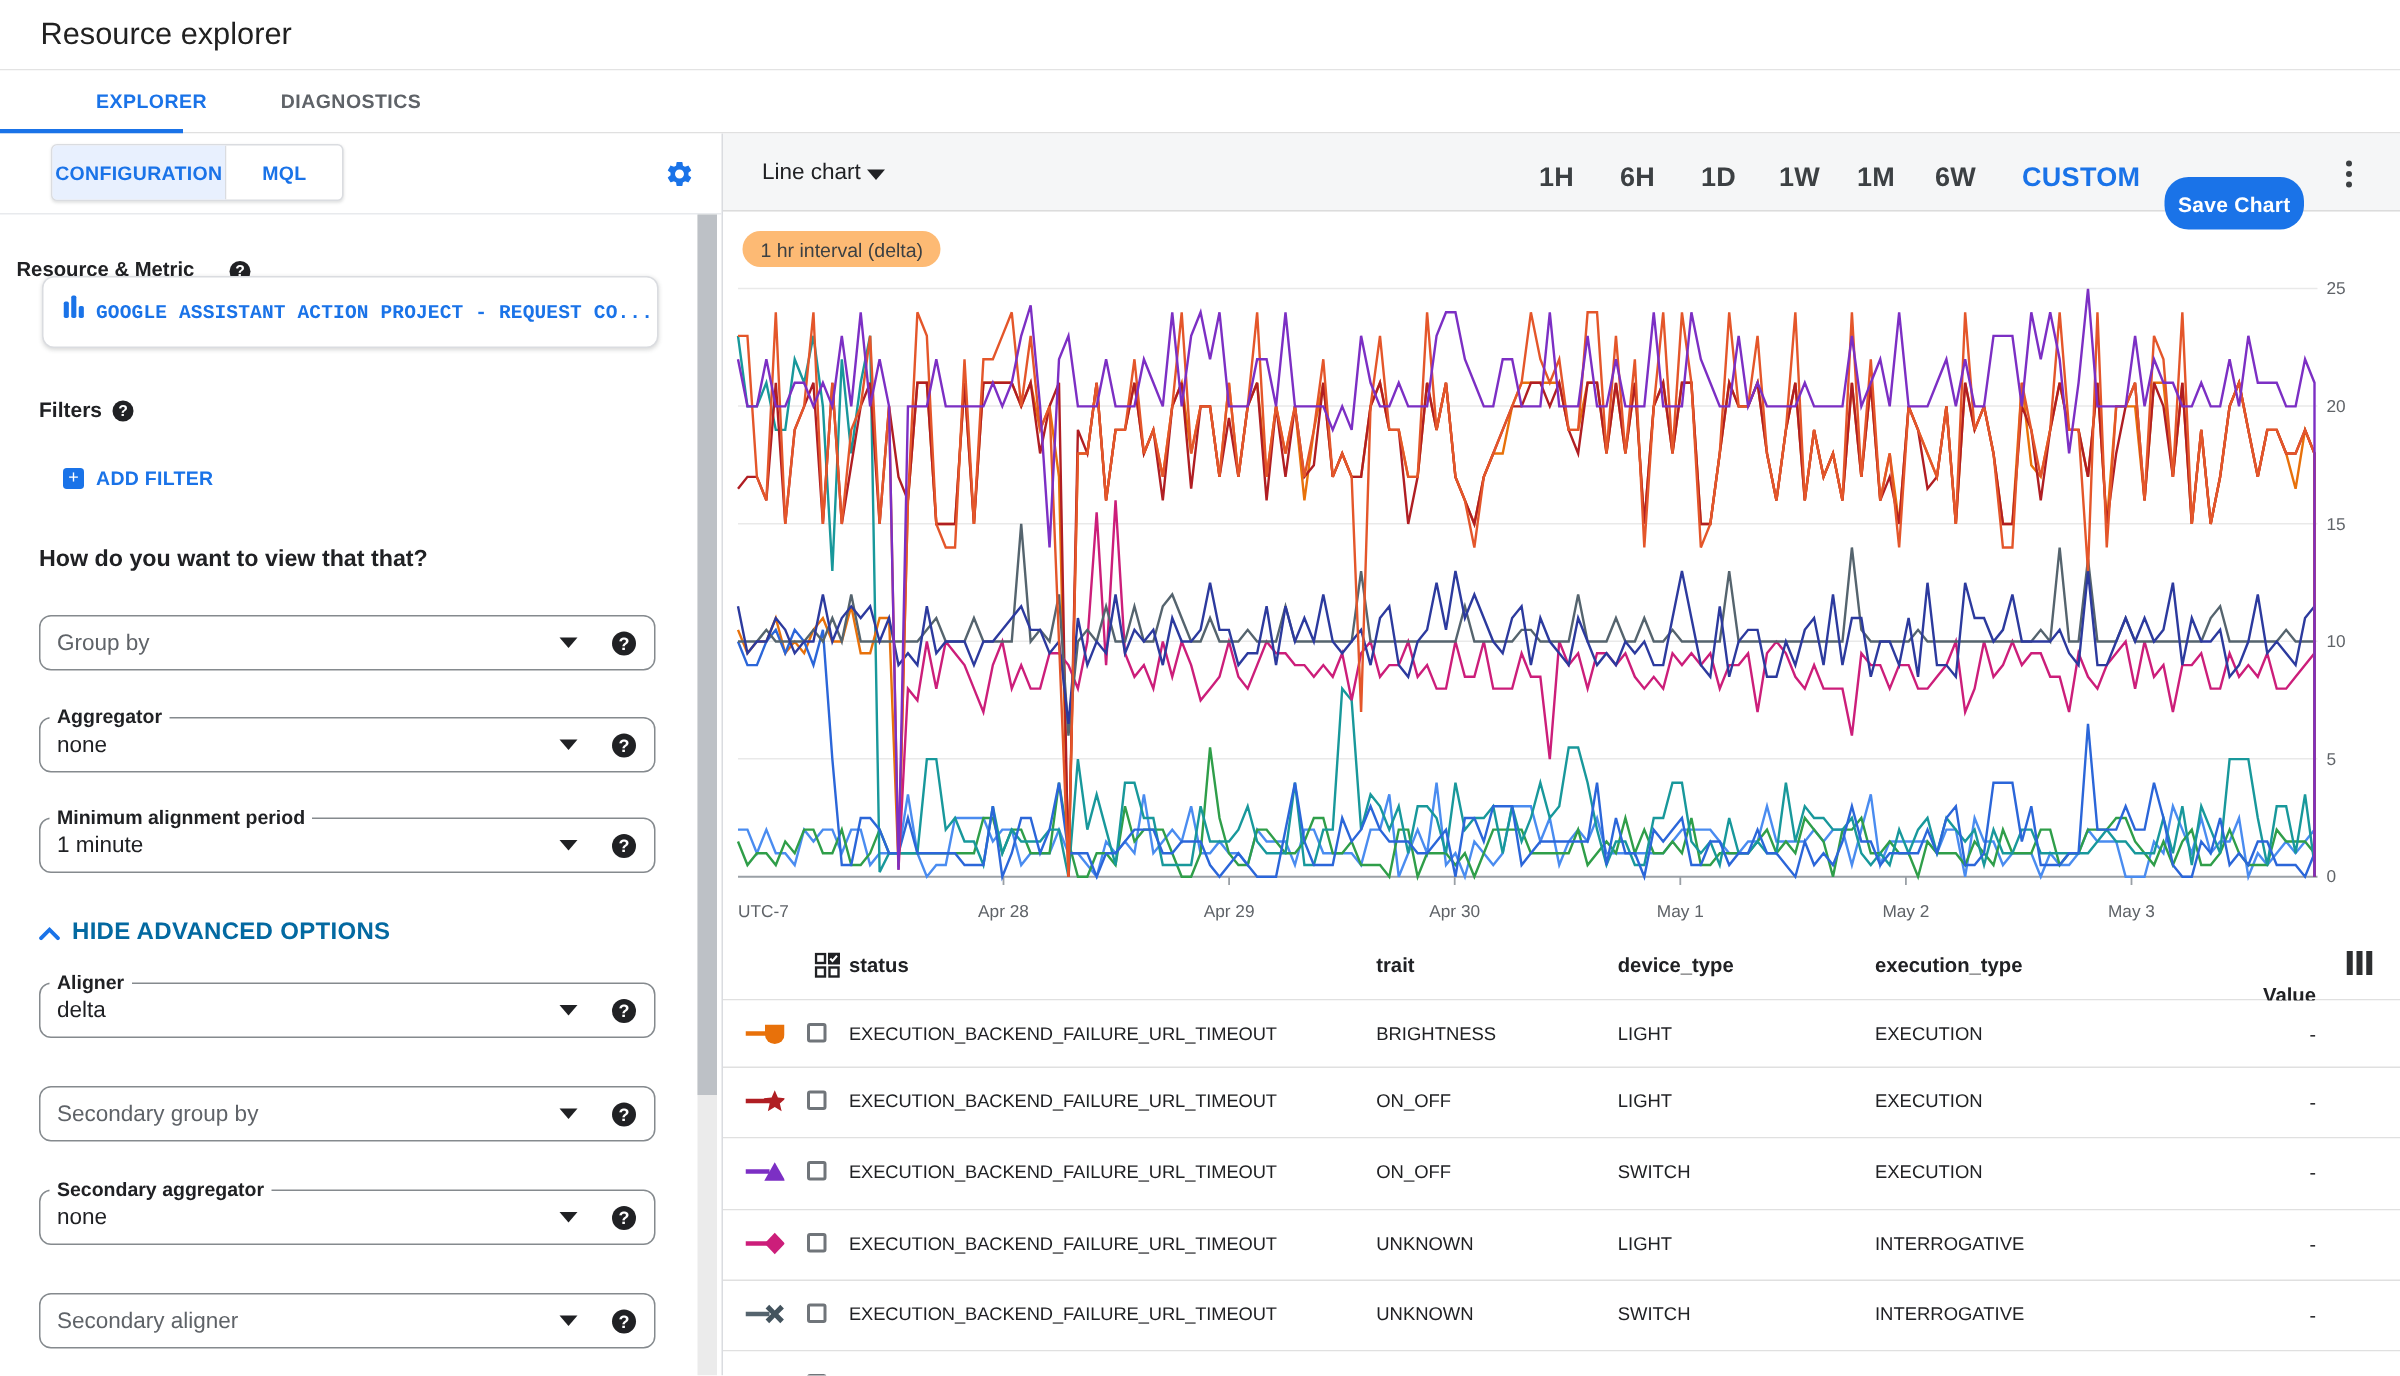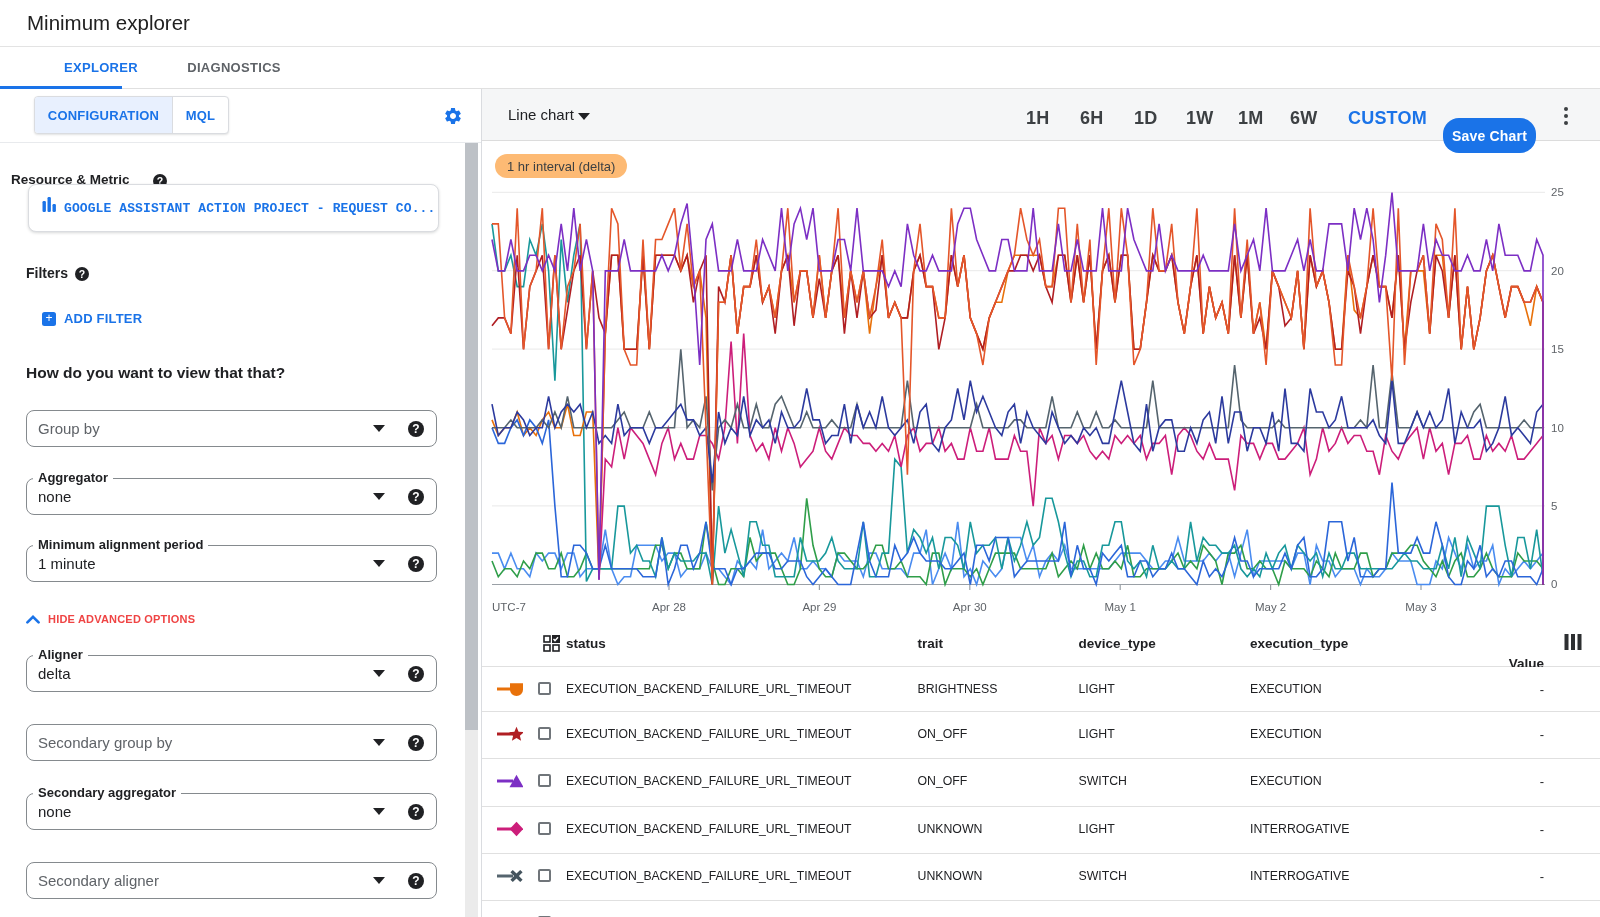--- a/index.html
+++ b/index.html
@@ -18,21 +18,21 @@
   font-size:13px; font-weight:700; letter-spacing:.3px;margin-left:40px; }
 #tab1 { left:0; width:122px; color:#1a73e8; }
 #tab2 { left:122px; width:144px; color:#5f6368; }
 #tabind { position:absolute; left:0; top:39px; width:122px; height:3px; background:#1a73e8; }
 
 
 #lpanel { position:absolute; left:0; top:89px; width:482px; height:828px; background:#fff; }
 #lpanel-div { position:absolute; left:481px; top:89px; width:1px; height:828px; background:#dadce0; }
 #ltoolbar-border { position:absolute; left:0; top:142px; width:481px; height:1px; background:#e8eaed; }
 #seg { position:absolute; left:34px; top:96px; width:195px; height:38px; border:1px solid #dadce0; border-radius:4px; background:#fff; box-shadow:0 1px 2px rgba(60,64,67,.15); display:flex; }
-#seg .s1 { width:138px; background:#e8f0fe; color:#1a73e8; font-size:13px; font-weight:700; letter-spacing:.2px; display:flex; align-items:center; justify-content:center; border-right:1px solid #dadce0; border-radius:3px 0 0 3px;}
+#seg .s1 { width:116px; background:#e8f0fe; color:#1a73e8; font-size:13px; font-weight:700; letter-spacing:.2px; display:flex; align-items:center; justify-content:center; border-right:1px solid #dadce0; border-radius:3px 0 0 3px;}
 #seg .s2 { flex:1; color:#1a73e8; font-size:13px; font-weight:700; letter-spacing:.2px; display:flex; align-items:center; justify-content:center; }
 #gear { position:absolute; left:443px; top:106px; }
 
 
 #sbar-track { position:absolute; left:465px; top:143px; width:13px; height:774px; background:#ebebeb; }
 #sbar-thumb { position:absolute; left:465px; top:143px; width:13px; height:587px; background:#bdc1c6; }
 
 .h-label { font-weight:700; font-size:14px; color:#202124; }
 .qicon { display:inline-block; width:14px; height:14px; border-radius:50%; background:#202124; color:#fff;
   font-size:10.5px; font-weight:700; text-align:center; line-height:14px; }
@@ -52,27 +52,27 @@
 .field { position:absolute; left:26px; width:411px; height:37px; border:1px solid #858a8e; border-radius:8px; background:#fff; }
 .field .val { position:absolute; left:11px; top:9px; font-size:15px; color:#202124; }
 .field .ph  { position:absolute; left:11px; top:9px; font-size:15px; color:#5f6368; }
 .field .arr { position:absolute; left:346px; top:14px; width:0; height:0; border-left:6px solid transparent;
   border-right:6px solid transparent; border-top:7.5px solid #202124; }
 .field .q { position:absolute; left:381px; top:10px; width:16px; height:16px; border-radius:50%; background:#202124;
   color:#fff; font-size:12px; font-weight:700; text-align:center; line-height:16px; }
 .flabel { position:absolute; background:#fff; padding:0 5px; font-size:13px; font-weight:700; color:#202124; line-height:14px; z-index:2; }
 
 #adv { position:absolute; left:26px; top:613px; display:flex; align-items:center; }
-#adv .t { color:#ef4444; font-size:11px; font-weight:700; letter-spacing:.2px; margin-left:8px; }
+#adv .t { color:#0369a1; font-size:16px; font-weight:700; letter-spacing:.2px; margin-left:8px; }
 </style>
 </head>
 <body>
 <div id="page">
   <div id="topbar">
-      <div id="title">Minimum explorer</div>
+      <div id="title">Resource explorer</div>
     </div>
   <div id="tabs">
     <div class="tab" id="tab1">EXPLORER</div>
     <div class="tab" id="tab2">DIAGNOSTICS</div>
     <div id="tabind"></div>
   </div>
 
   <div id="lpanel"></div>
   <div id="lpanel-div"></div>
   <div id="seg">

